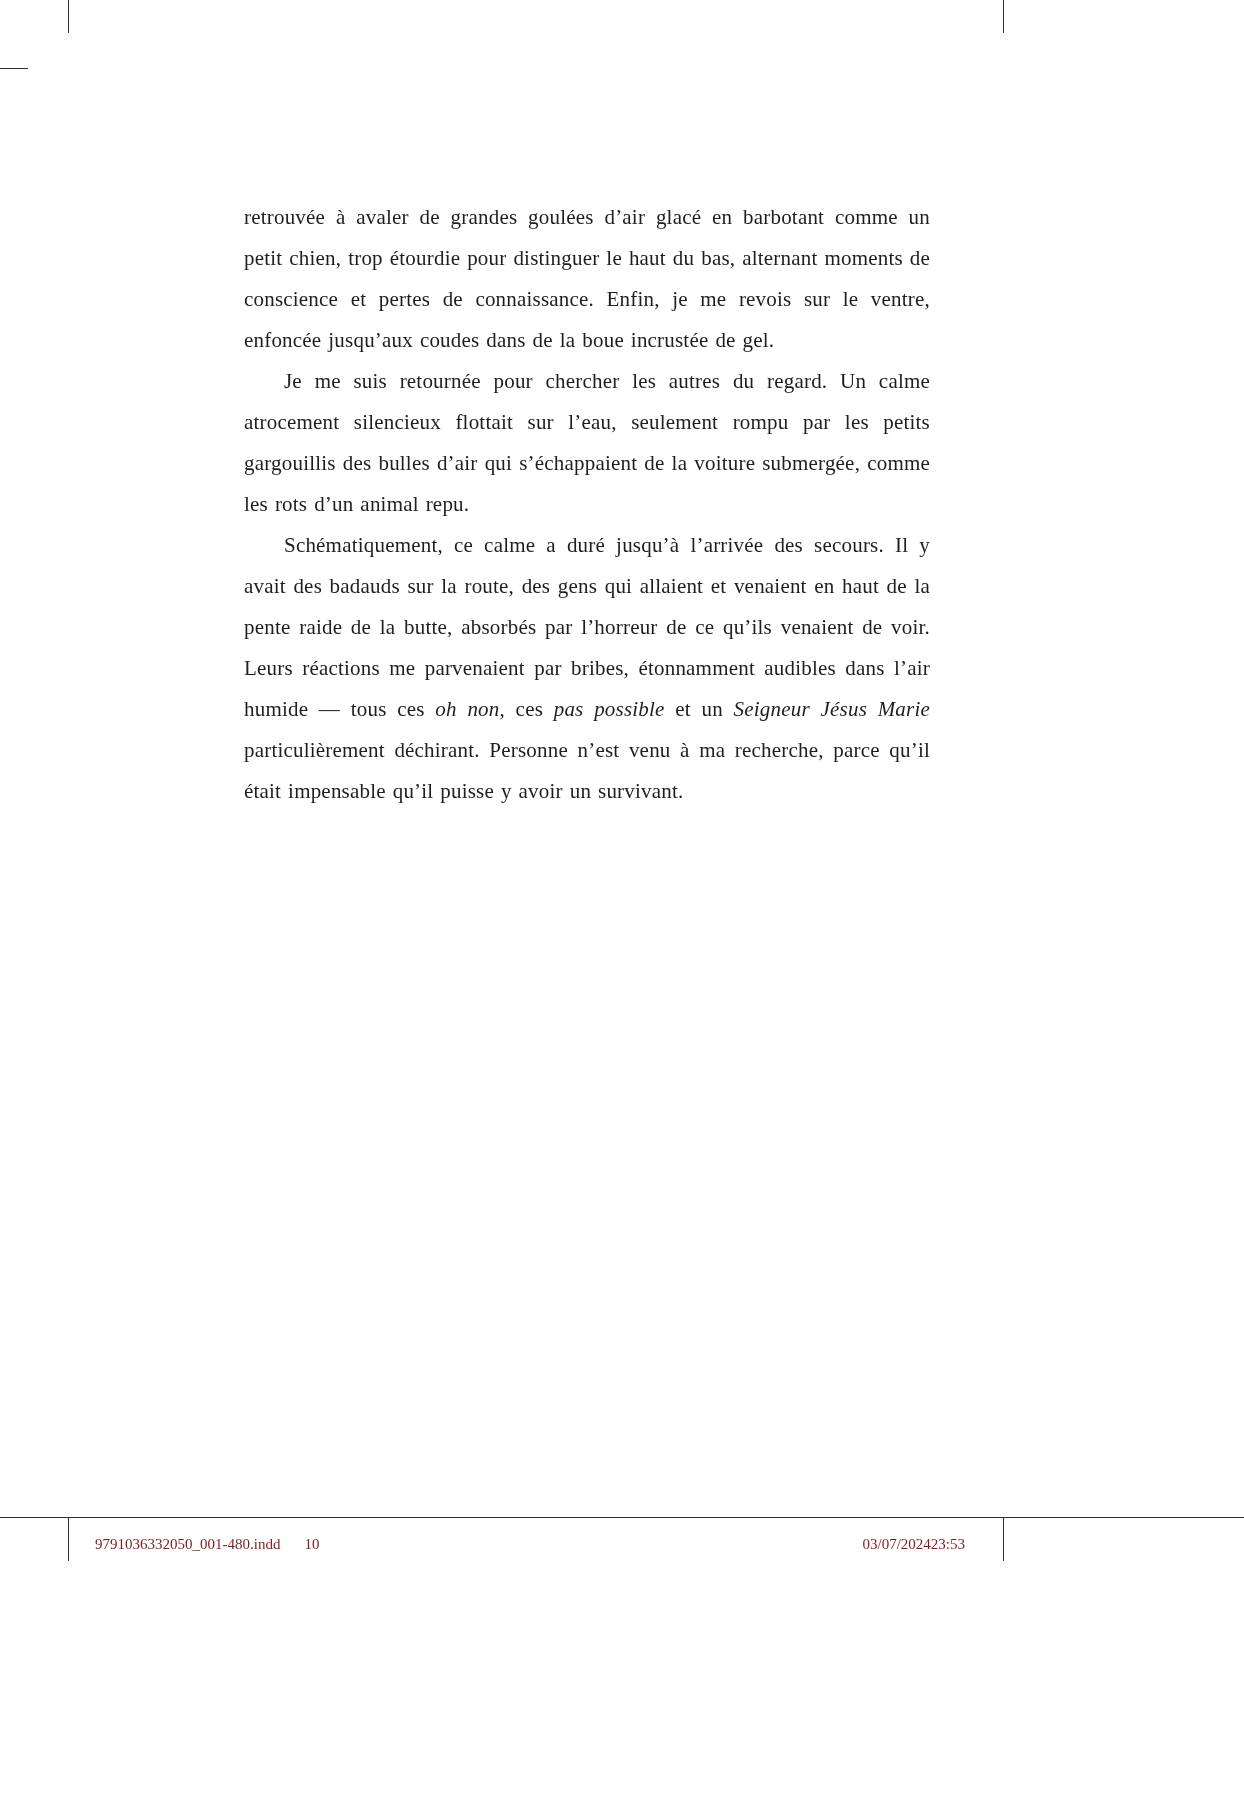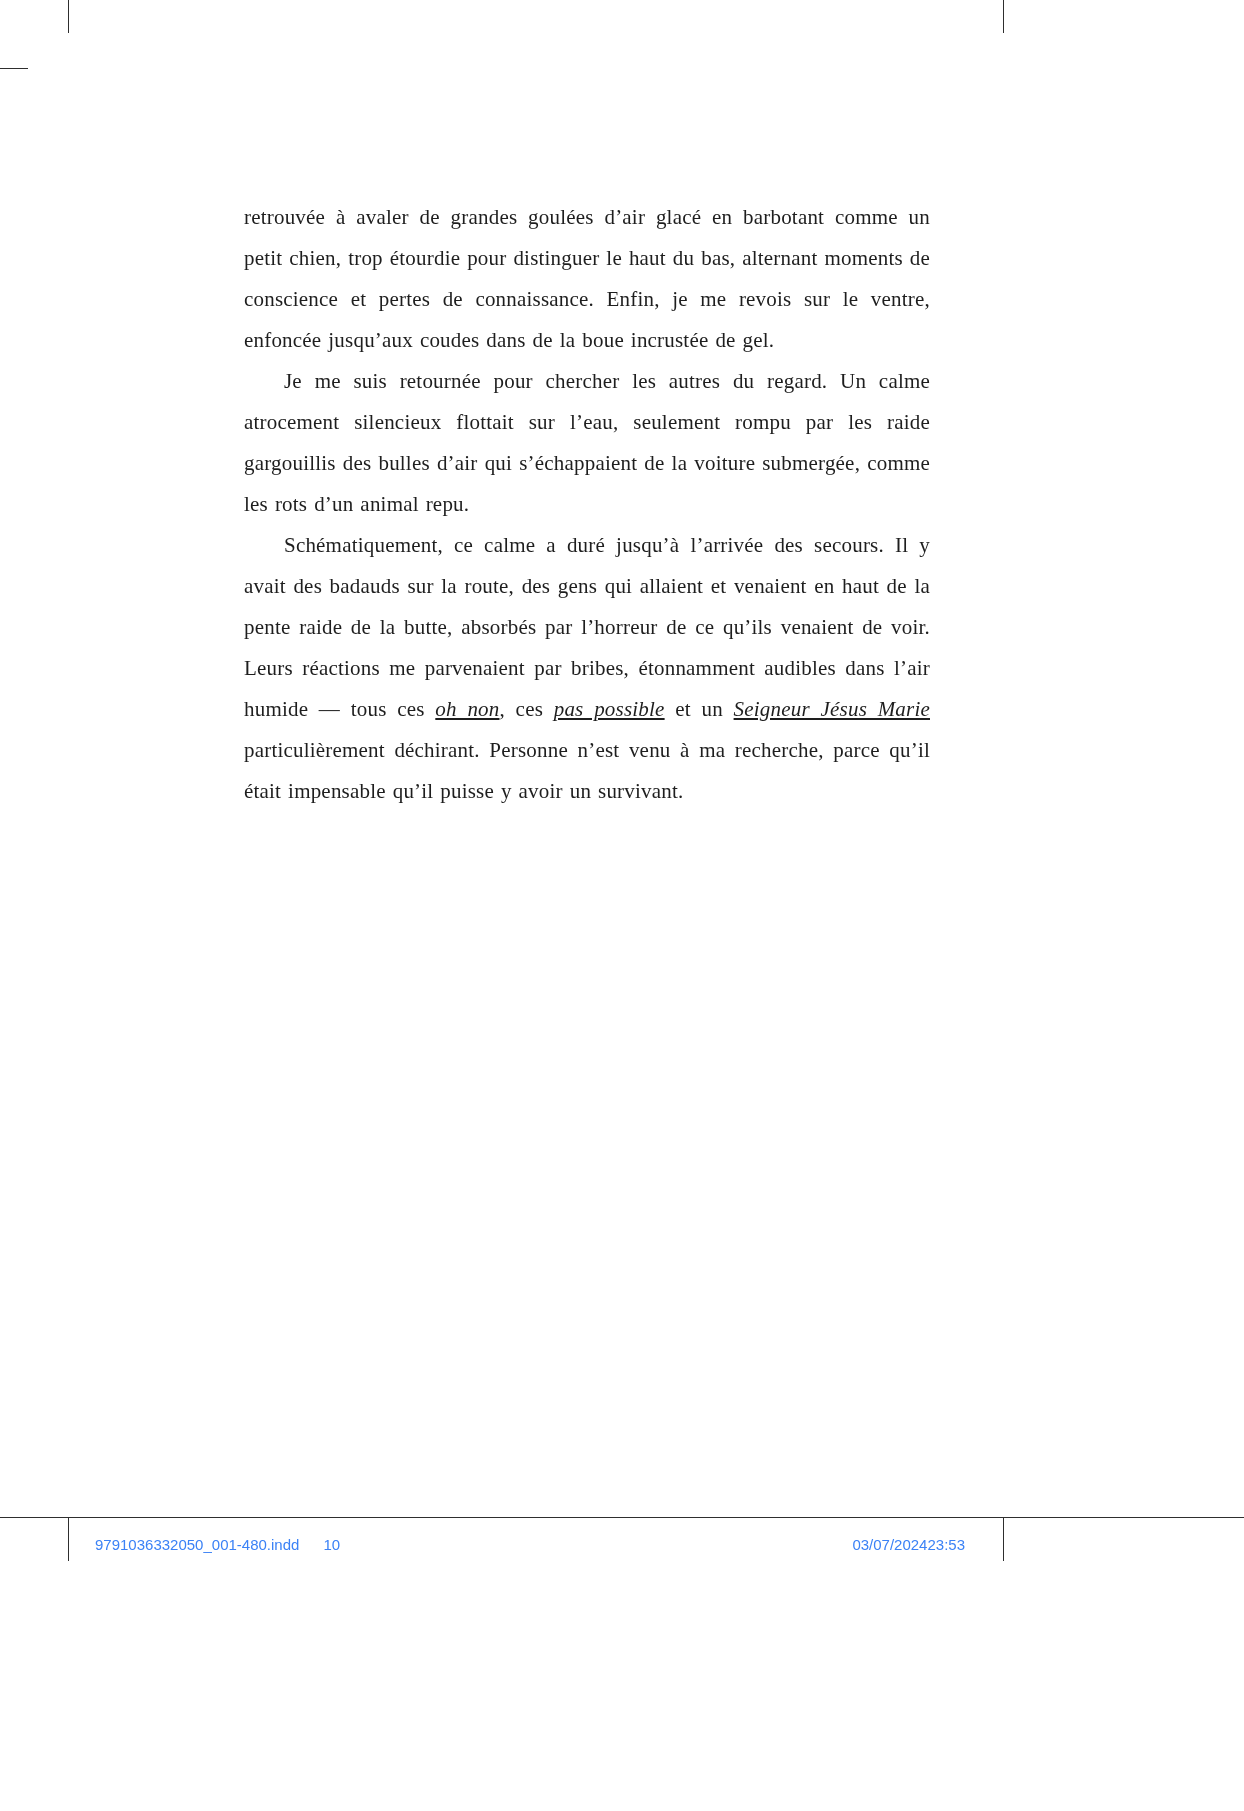--- a/index.html
+++ b/index.html
@@ -34,49 +34,49 @@
     line-height: 41px;
     text-align: justify;
     letter-spacing: 0.2px;
     word-spacing: 1.5px;
     hyphens: manual;
     margin-left: 44px;
     -webkit-hyphens: manual;
   }
   .text-block p { margin: 0; padding: 0; }
   .text-block p.indent { text-indent: 40px; }
-  .seg-italic { font-style: italic; text-decoration: underline; }
+  .seg-italic { font-style: italic; }
 
   
   .footer-item {
     position: absolute;
     top: 1536px;
-    font-family: Liberation Sans, sans-serif;
+    font-family: Liberation Serif, serif;
     font-size: 15px;
-    color: #3b82f6;
+    color: #7f1d1d;
     white-space: nowrap;
   }
   .footer-left  { left: 95px; }
   .footer-right { right: 279px; }
   .footer-gap-lg { display: inline-block; margin-left: 24px; }
   .footer-gap-sm { display: inline-block; margin-left: 0; }
 </style>
 </head>
 <body>
 
 <div class="page">
 
   <div class="crop-v crop-top-left-v"></div>
   <div class="crop-v crop-top-right-v"></div>
   <div class="crop-h crop-left-h"></div>
 
   <main class="text-block">
     <p><span>retrouvée à avaler de grandes goulées d’air glacé en barbotant comme un petit chien, trop étourdie pour dis­tinguer le haut du bas, alternant moments de conscience et pertes de connaissance. Enfin, je me revois sur le ventre, enfoncée jusqu’aux coudes dans de la boue incrustée de gel.</span></p>
 
-    <p class="indent"><span>Je me suis retournée pour chercher les autres du regard. Un calme atrocement silencieux flottait sur l’eau, seulement rompu par les raide gargouillis des bulles d’air qui s’échappaient de la voiture submergée, comme les rots d’un animal repu.</span></p>
+    <p class="indent"><span>Je me suis retournée pour chercher les autres du regard. Un calme atrocement silencieux flottait sur l’eau, seulement rompu par les petits gargouillis des bulles d’air qui s’échappaient de la voiture submergée, comme les rots d’un animal repu.</span></p>
 
     <p class="indent"><span>Schématiquement, ce calme a duré jusqu’à l’arrivée des secours. Il y avait des badauds sur la route, des gens qui allaient et venaient en haut de la pente raide de la butte, absorbés par l’horreur de ce qu’ils venaient de voir. Leurs réactions me parvenaient par bribes, éton­namment audibles dans l’air humide — tous ces </span><span class="seg-italic">oh non</span><span>, ces </span><span class="seg-italic">pas possible</span><span> et un </span><span class="seg-italic">Seigneur Jésus Marie</span><span> particulièrement déchirant. Personne n’est venu à ma recherche, parce qu’il était impensable qu’il puisse y avoir un survivant.</span></p>
 
 
   </main>
 
   <div class="crop-h slug-rule"></div>
   <div class="crop-v crop-bottom-left-v"></div>
   <div class="crop-v crop-bottom-right-v"></div>
 

